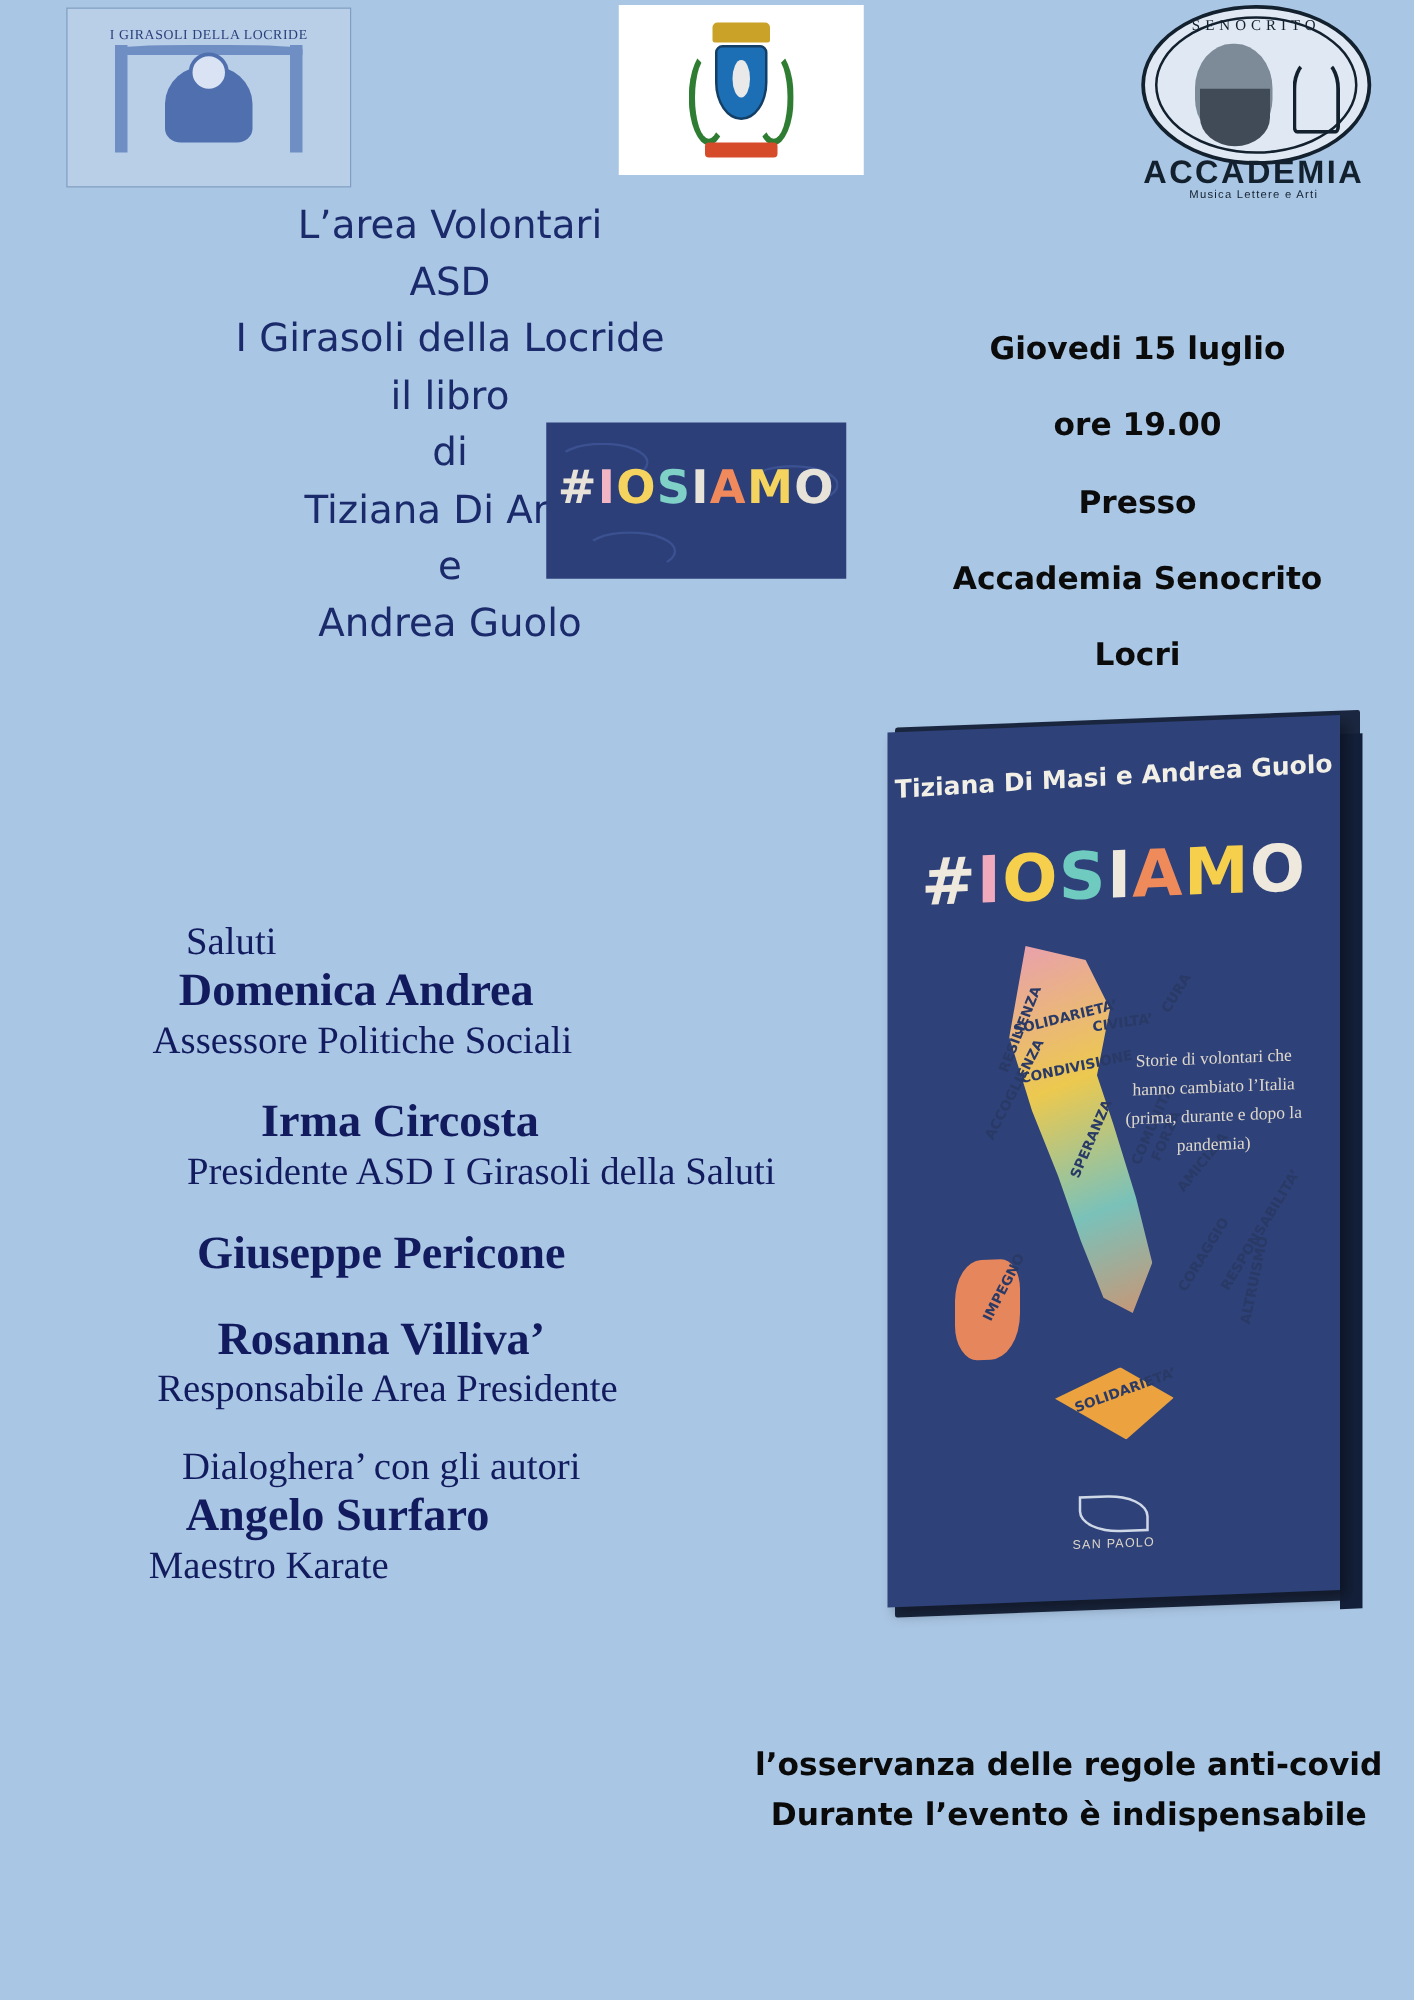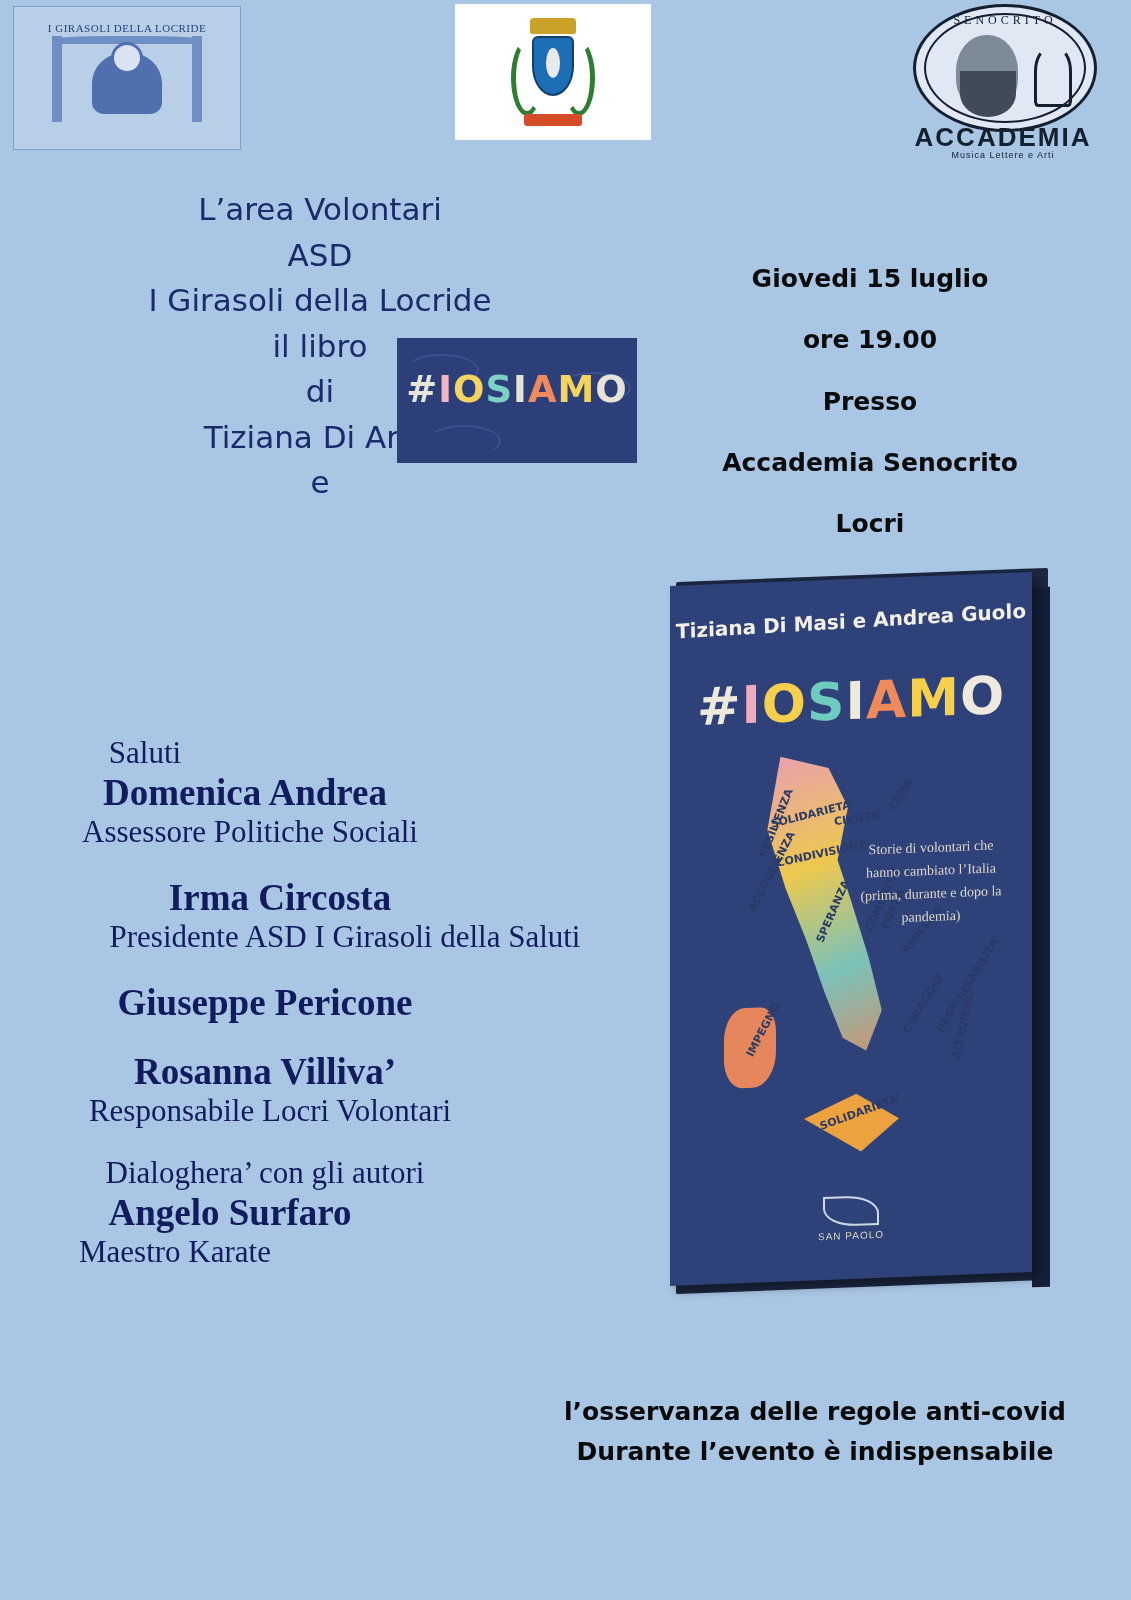--- a/index.html
+++ b/index.html
@@ -11,20 +11,21 @@
     height: 1600px;
     background: #a9c6e4;
     font-family: "Liberation Sans", sans-serif;
     position: relative;
     overflow: hidden;
   }
 
   .poster {
     position: absolute;
     inset: 0;
+    margin-left: 40px;
   }
 
   
   .logo-girasoli {
     position: absolute;
     left: 13px;
     top: 6px;
     width: 228px;
     height: 144px;
     background: #b9cfe8;
@@ -250,21 +251,21 @@
     text-align: center;
     font-size: 9px;
     letter-spacing: 1px;
     color: #13202e;
   }
 
   
   .intro {
     position: absolute;
     left: 60px;
-    top: 187px;
+    top: 158px;
     width: 520px;
     text-align: center;
     color: #1b2a6b;
     font-family: "DejaVu Sans", sans-serif;
     font-size: 31px;
     line-height: 1.47;
     font-weight: 500;
   }
   .intro div { white-space: nowrap; }
 
@@ -558,20 +559,21 @@
   </div>
 
   <div class="intro">
     <div>L’area Volontari</div>
     <div>ASD</div>
     <div>I Girasoli della Locride</div>
     <div>il libro</div>
     <div>di</div>
     <div>Tiziana Di Area</div>
     <div>e</div>
+    <div>Andrea Guolo</div>
   </div>
 
   <div class="banner">
     <div class="wave w1"></div>
     <div class="wave w2"></div>
     <div class="wave w3"></div>
     <div class="btitle">
       <span>#</span><span>I</span><span>O</span><span>S</span><span>I</span><span>A</span><span>M</span><span>O</span>
     </div>
   </div>
@@ -592,21 +594,21 @@
     </div>
     <div class="sp-block sp-b2">
       <div class="sp-name">Irma Circosta</div>
       <div class="sp-role">Presidente ASD I Girasoli della Saluti</div>
     </div>
     <div class="sp-block sp-b3">
       <div class="sp-name">Giuseppe Pericone</div>
     </div>
     <div class="sp-block sp-b4">
       <div class="sp-name">Rosanna Villiva’</div>
-      <div class="sp-role">Responsabile Locri Volontari</div>
+      <div class="sp-role">Responsabile Area Presidente</div>
     </div>
     <div class="sp-block sp-b5">
       <div class="sp-lead">Dialoghera’ con gli autori</div>
       <div class="sp-name">Angelo Surfaro</div>
       <div class="sp-role">Maestro Karate</div>
     </div>
   </div>
 
   <div class="book">
     <div class="shadow"></div>

